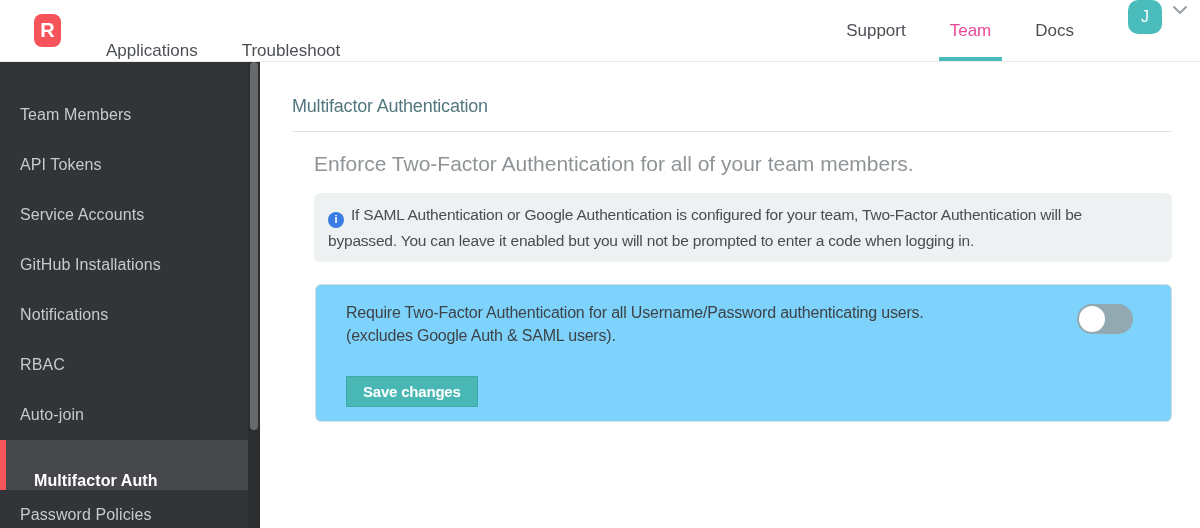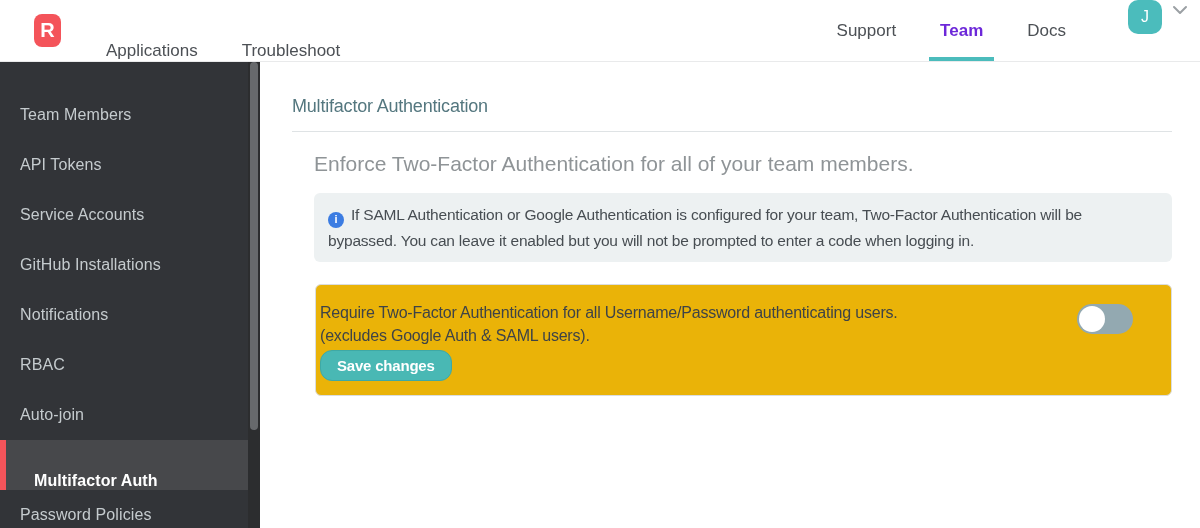--- a/index.html
+++ b/index.html
@@ -15,25 +15,25 @@
   }
 
   
   .navbar{height:62px;display:flex;align-items:center;padding:0 10px 0 34px;
     background:#fff;border-bottom:1px solid #E9EAEB;}
   .logo{width:27px;height:33px;border-radius:8px;background:var(--brand_red);
     color:#fff;font-weight:bold;font-size:20px;display:flex;align-items:center;
     justify-content:center;margin-right:45px;flex:none;cursor:pointer;}
   .nav-item{height:100%;display:flex;align-items:center;position:relative;
     font-size:17px;color:#4C5055;margin-right:44px;cursor:pointer;white-space:nowrap;}
-  .nav-item.active{color:#6d28d9;font-weight:bold;}
+  .nav-item.active{color:#ec4899;font-weight:normal;}
   .nav-item.active::after{content:"";position:absolute;left:-11px;right:-11px;bottom:0;
     height:4px;background:var(--accent_teal);}
   .nav-right{margin-left:auto;display:flex;align-items:flex-start;height:100%;}
-  .nav-right .nav-item:last-child{margin-right:16px;}
+  .nav-right .nav-item:last-child{margin-right:8px;}
   .avatar{width:34px;height:34px;border-radius:10px;background:var(--accent_teal);
     color:#fff;font-size:16px;display:flex;align-items:center;justify-content:center;
     margin-left:46px;cursor:pointer;flex:none;}
   .chevron{margin-left:8px;display:flex;align-items:center;cursor:pointer;}
 
   
   .app-body{display:flex;height:466px;}
 
   
   .sidebar{width:260px;flex:none;background:var(--sidebar_bg);position:relative;overflow:hidden;}
@@ -52,29 +52,29 @@
     letter-spacing:-.2px;}
   .title-rule{height:1px;background:#DFE3E5;border:0;margin:14px 0 0;}
   .section{margin-left:22px;}
   .description{margin-top:20px;font-size:21px;color:#8F9497;}
   .alert{margin-top:17px;background:var(--alert_bg);border-radius:6px;
     padding:9px 14px;font-size:15.5px;line-height:25px;color:#474D52;letter-spacing:-.2px;}
   .info-icon{display:inline-flex;width:16px;height:16px;border-radius:50%;
     background:var(--info_blue);color:#fff;font-size:11px;font-weight:bold;
     align-items:center;justify-content:center;margin-right:7px;vertical-align:-3px;}
   .card{margin:22px 0 0 1px;border:1px solid #DADDDF;border-radius:6px;
-    padding:16px 4px 14px;position:relative;background:#eab308;}
+    padding:16px 30px 14px;position:relative;background:#7dd3fc;}
   .setting-text{font-size:16px;line-height:23px;color:#3E4347;letter-spacing:-.2px;
     max-width:760px;}
   .toggle{position:absolute;top:19px;right:38px;width:56px;height:30px;border-radius:15px;
     background:var(--toggle_off);cursor:pointer;}
   .toggle-knob{position:absolute;top:2px;left:2px;width:26px;height:26px;border-radius:50%;
     background:#fff;}
-  .save-btn{margin-top:3px;display:inline-block;background:var(--button_teal);
-    border:1px solid #3EA9A5;border-radius:12px;color:#fff;font-weight:bold;font-size:15px;
+  .save-btn{margin-top:29px;display:inline-block;background:var(--button_teal);
+    border:1px solid #3EA9A5;border-radius:0;color:#fff;font-weight:bold;font-size:15px;
     padding:6px 16px;cursor:pointer;font-family:"Liberation Sans",sans-serif;letter-spacing:-.2px;}
 </style>
 </head>
 <body>
 
 <header class="navbar">
   <div class="logo">R</div>
 
   <nav class="nav-left" style="display:flex;height:100%;margin-top:41px;">
 

